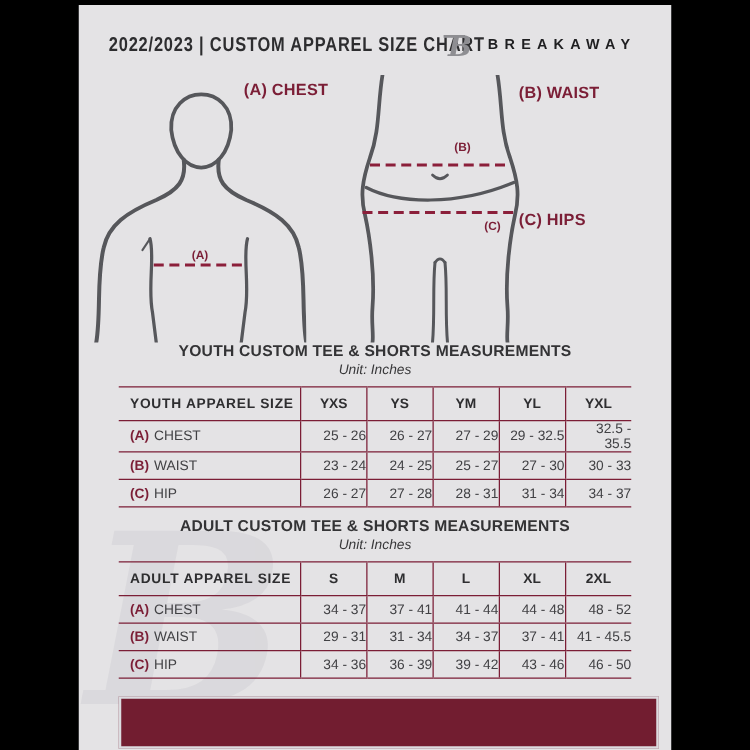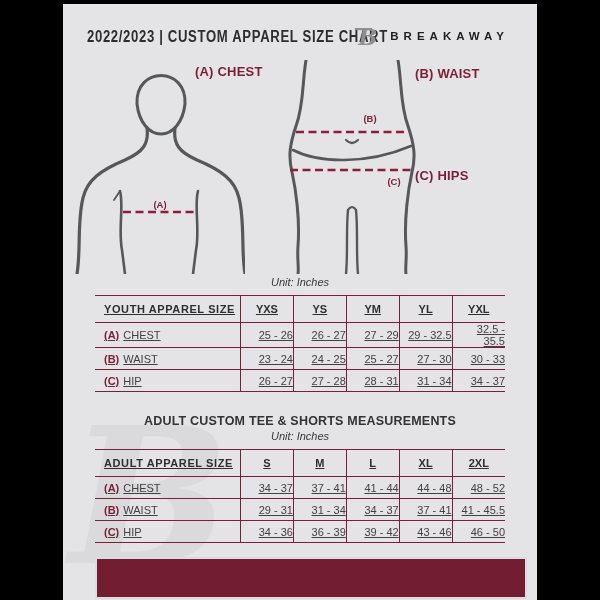--- a/index.html
+++ b/index.html
@@ -35,21 +35,21 @@
   
   .table-block{position:absolute;left:32px;width:410px;text-align:center;z-index:2;}
   .tbl-title{font-size:12.5px;font-weight:bold;color:#333335;margin:0;letter-spacing:.2px;}
   .tbl-unit{font-size:11px;font-style:italic;color:#38383a;margin-top:2px;}
   table.size-table{
     border-collapse:collapse;width:410px;margin-top:7px;table-layout:fixed;
     font-size:11px;color:#414144;
   }
   table.size-table th,table.size-table td{
     border-top:1.5px solid #7b1e36;border-bottom:1.5px solid #7b1e36;
-    padding:0;text-align:center;background:transparent;text-decoration:underline;
+    padding:0;text-align:center;background:transparent;
   }
   table.size-table th{height:26px;font-weight:bold;color:#2e2e30;}
   table.size-table td{height:21px;text-align:right;}
   table.size-table th+th,table.size-table td+td{border-left:1.5px solid #7b1e36;}
   .label-col{width:136px;text-align:left !important;padding-left:9px !important;}
   th.label-col{font-weight:normal;letter-spacing:.6px;font-size:11px;color:#3a3a3c;}
   .row-prefix{color:#7b1e36;font-weight:bold;margin-right:4px;}
   
   .footer-bar{
     position:absolute;left:32px;top:553px;width:428px;height:38px;
@@ -117,20 +117,21 @@
       <p class="guide-head">(B) WAIST</p>
     </div>
     <div class="guide-text" style="left:352px;top:112px;width:106px;">
       <p class="guide-head">(C) HIPS</p>
     </div>
   </div>
 
   <div class="watermark">B</div>
 
   <div class="table-block" style="top:270px;">
+    <p class="tbl-title">YOUTH CUSTOM TEE &amp; SHORTS MEASUREMENTS</p>
     <div class="tbl-unit">Unit: Inches</div>
     <table class="size-table">
       <tbody>
           <tr>
         <th class="label-col">YOUTH APPAREL SIZE</th>
         <th>YXS</th>
         <th>YS</th>
         <th>YM</th>
         <th>YL</th>
         <th>YXL</th>

